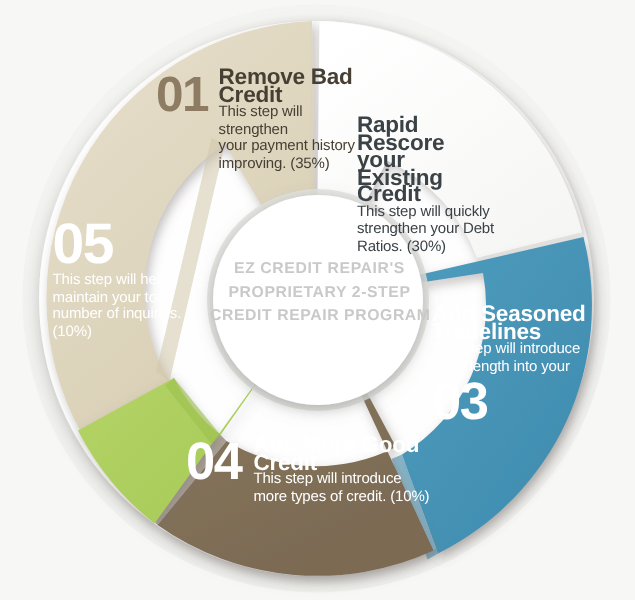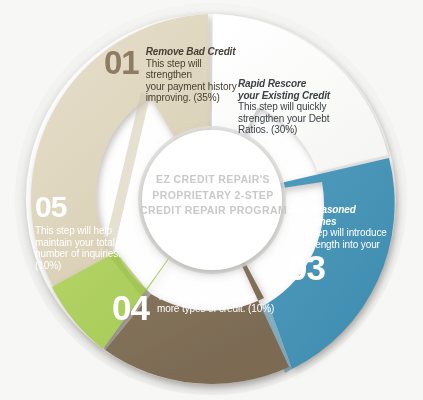--- a/index.html
+++ b/index.html
@@ -15,24 +15,23 @@
   .seg-label{position:absolute;}
   .num{
     font-family:"Liberation Sans", sans-serif;
     font-weight:bold;
     font-size:33px;
     line-height:30px;
     letter-spacing:-1px;
   }
   .ttl{
     font-weight:bold;
-    font-size:10px;
+    font-size:15px;
     line-height:11.5px;
     letter-spacing:-0.15px;
-    font-style:italic;
   }
   .body{
     font-size:10px;
     line-height:11.6px;
     letter-spacing:-0.1px;
   }
 
   
   #lab1{left:104px;top:46px;width:140px;}
   #lab1 .row{display:flex;align-items:flex-start;}
@@ -43,28 +42,28 @@
   #lab2{left:238px;top:78px;width:150px;}
   #lab2 .row{display:flex;align-items:flex-start;}
   #lab2 .num{color:#5d6266;margin-right:7px;margin-top:3px;}
   #lab2 .txt{color:#3b4246;width:92px;}
 
   
   #lab3{left:288px;top:204px;width:110px;color:#ffffff;}
   #lab3 .num{color:#ffffff;margin-top:3px;font-size:35px;}
 
   
-  #lab4{left:112px;top:291px;width:180px;}
+  #lab4{left:124px;top:291px;width:180px;}
   #lab4 .row{display:flex;align-items:flex-start;}
   #lab4 .num{color:#ffffff;margin-right:8px;margin-top:2px;font-size:35px;}
   #lab4 .txt{color:#ffffff;width:126px;}
 
   
   #lab5{left:35px;top:148px;width:115px;color:#ffffff;}
-  #lab5 .num{color:#ffffff;font-size:30px;margin-bottom:3px;margin-top:44px;}
+  #lab5 .num{color:#ffffff;font-size:38px;margin-bottom:3px;}
 
   
   #center-text{
     position:absolute;left:140px;top:172px;width:146px;
     text-align:center;color:#c9c9c9;
     font-weight:bold;font-size:10.5px;line-height:15.5px;
     letter-spacing:0.4px;
   }
   #center-text div{white-space:nowrap;}
 </style>
@@ -207,20 +206,21 @@
       <div>This step will introduce</div>
       <div>more length into your</div>
     </div>
     <div class="num">03</div>
   </div>
 
   <div class="seg-label" id="lab4">
     <div class="row">
       <div class="num">04</div>
       <div class="txt">
+        <div class="ttl">Add More Good Credit</div>
         <div class="body">
           <div>This step will introduce</div>
           <div>more types of credit. (10%)</div>
         </div>
       </div>
     </div>
   </div>
 
   <div class="seg-label" id="lab5">
     <div class="num">05</div>

